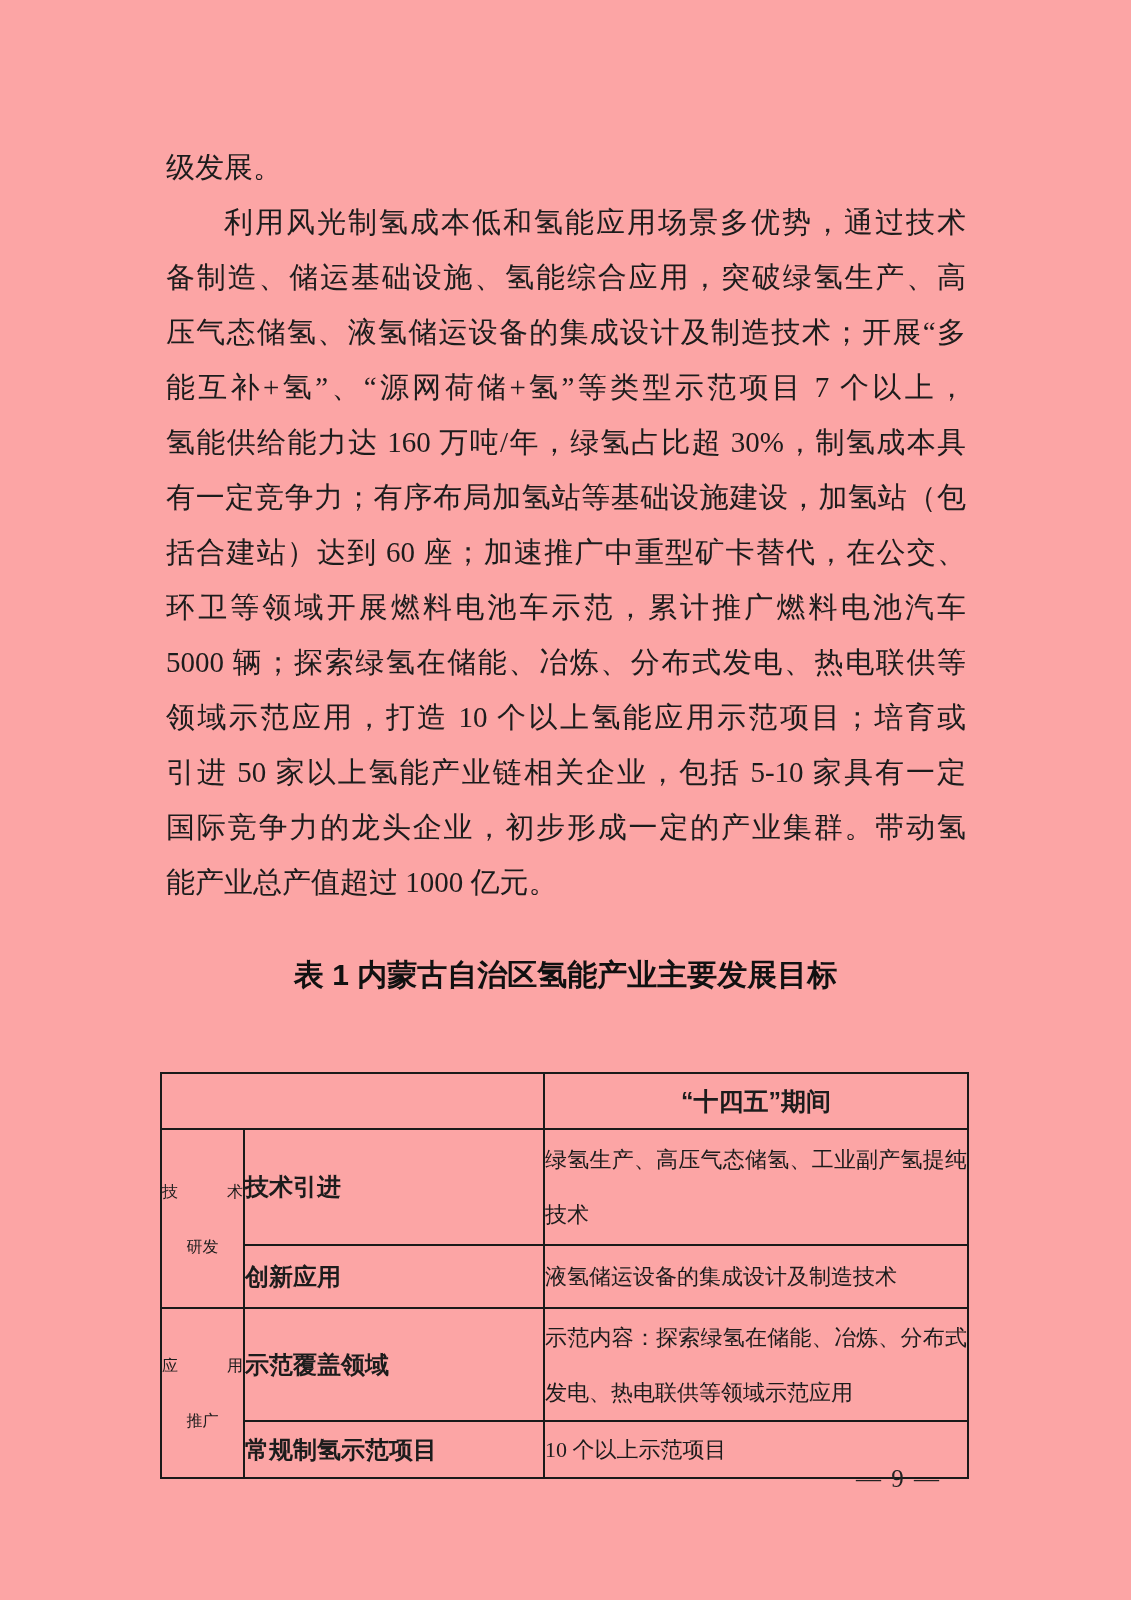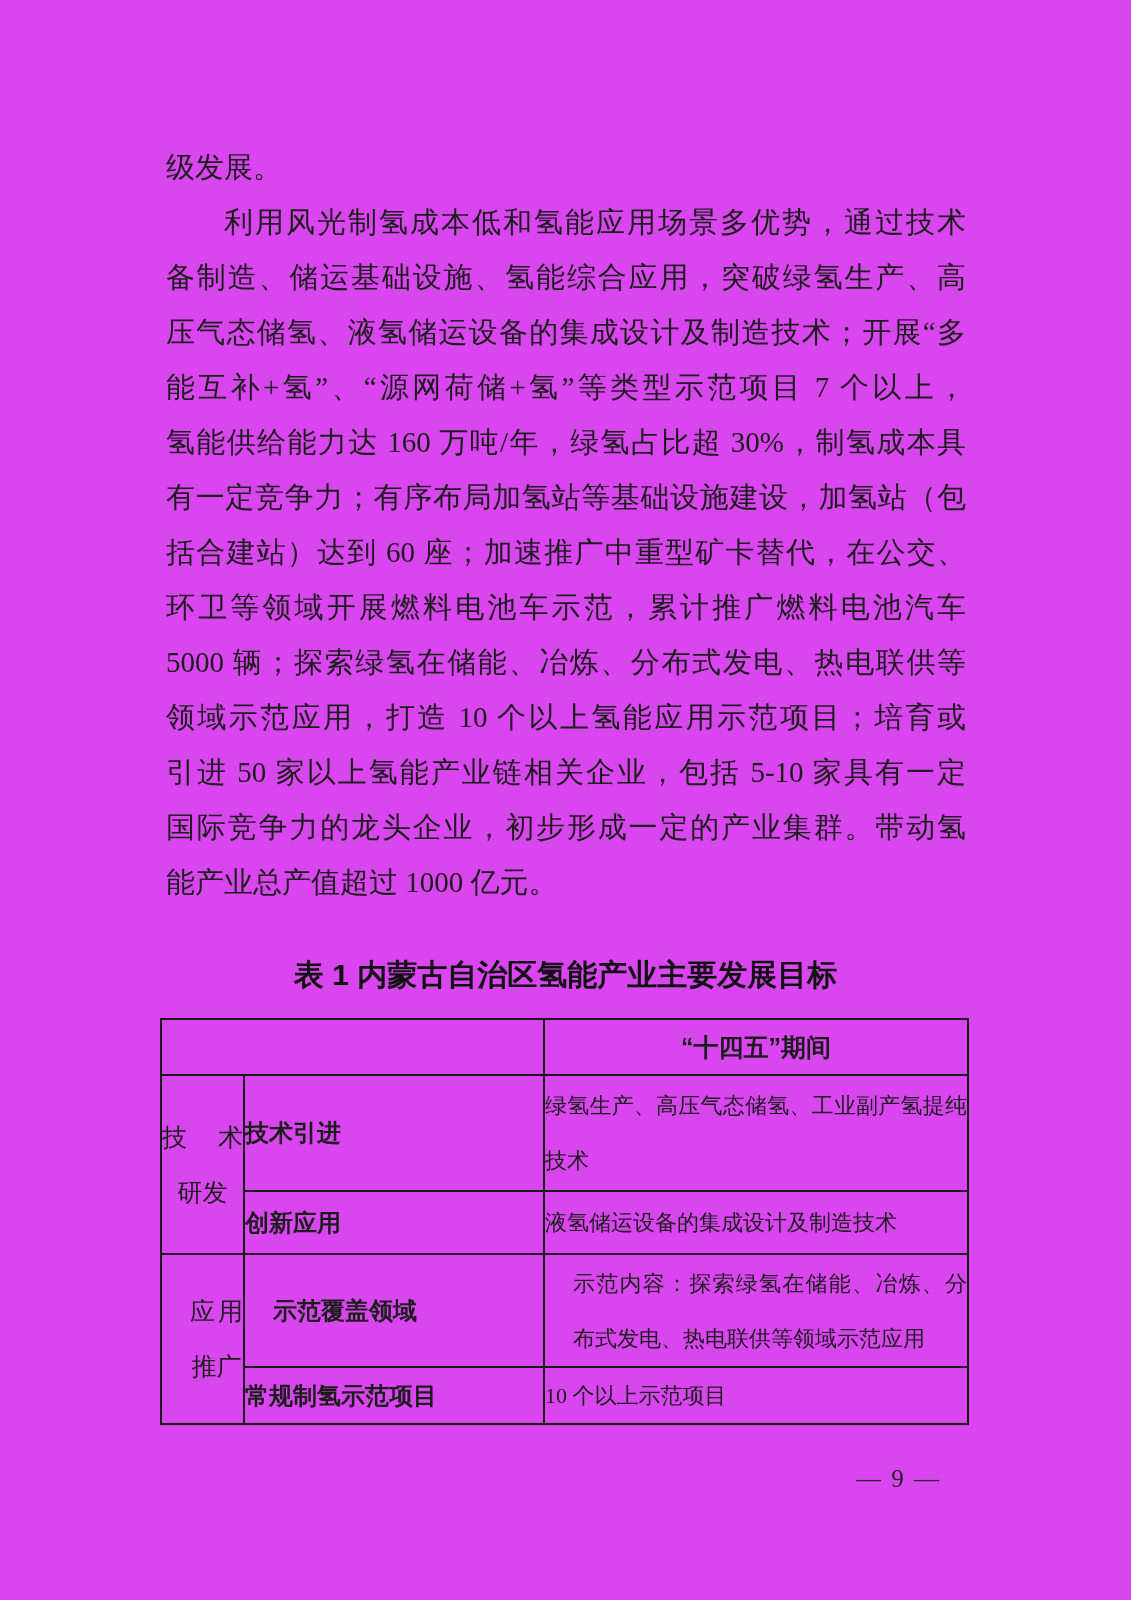--- a/index.html
+++ b/index.html
@@ -1,19 +1,19 @@
 <!DOCTYPE html>
 <html><head>
 <meta charset="utf-8">
 <style>
   html,body{margin:0;padding:0;background:#e8e8e8;}
   .page{
     position:relative;
     width:1131px;height:1600px;
-    background:#d946ef;
+    background:#fca5a5;
     margin:0 auto;
     font-family:"Liberation Serif","DejaVu Serif",serif;
     color:#1a1a1a;
     overflow:hidden;
   }
   
   .body-text{
     position:absolute;left:166px;top:140px;width:800px;
   }
   .line{
@@ -33,40 +33,40 @@
   .table-title{
     position:absolute;left:0;top:952px;width:1131px;
     text-align:center;
     font-family:"Liberation Sans","DejaVu Sans",sans-serif;
     font-weight:bold;
     font-size:30px;line-height:46px;height:46px;
     color:#111;
   }
   
   table.goals{
-    position:absolute;left:160px;top:1018px;
+    position:absolute;left:160px;top:1072px;
     width:807px;
     border-collapse:collapse;
     table-layout:fixed;
   }
   table.goals td{
     border:2px solid #1a1a1a;
     padding:0;
     vertical-align:middle;
     color:#1c1c1c;
   }
   td.c-blank{ height:54px; }
   td.c-period{
     text-align:center;
     font-family:"Liberation Sans","DejaVu Sans",sans-serif;
     font-weight:bold;
     font-size:25px;
   }
   td.c-cat{
-    font-size:25px;
+    font-size:16px;
     padding:0 12px;
   }
   .cat-line{
     line-height:55px;height:55px;
     text-align:center;
   }
   .cat-line.stretch{
     text-align:justify;
     text-align-last:justify;
   }
@@ -77,21 +77,21 @@
     padding-left:18px;
   }
   td.c-val{
     font-size:22px;
     line-height:55px;
     padding:0 8px 0 18px;
     text-align:justify;
   }
   tr.r1 td{ height:114px; }
   tr.r2 td{ height:61px; }
-  tr.r3 td{ height:111px;padding-left:28px; }
+  tr.r3 td{ height:111px; }
   tr.r4 td{ height:55px; }
   td.no-bottom{ border-bottom:none; }
   
   .page-number{
     position:absolute;top:1462px;right:190px;
     font-size:25px;line-height:34px;
     color:#222;
     letter-spacing:2px;
   }
 </style>

